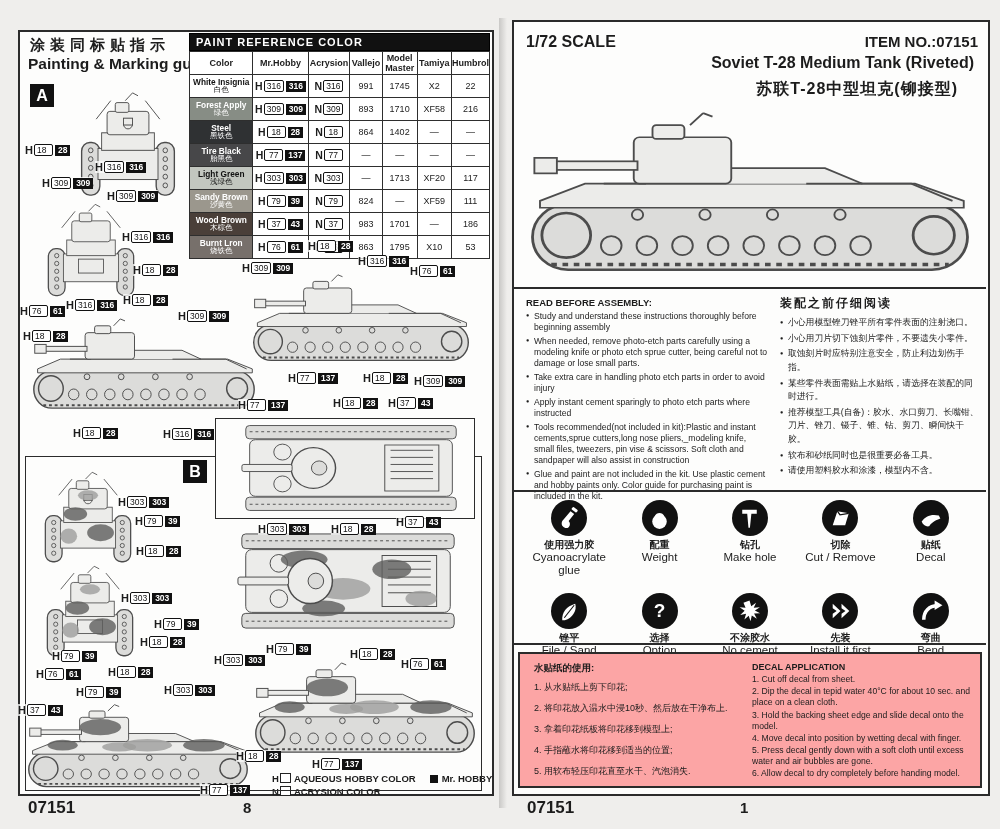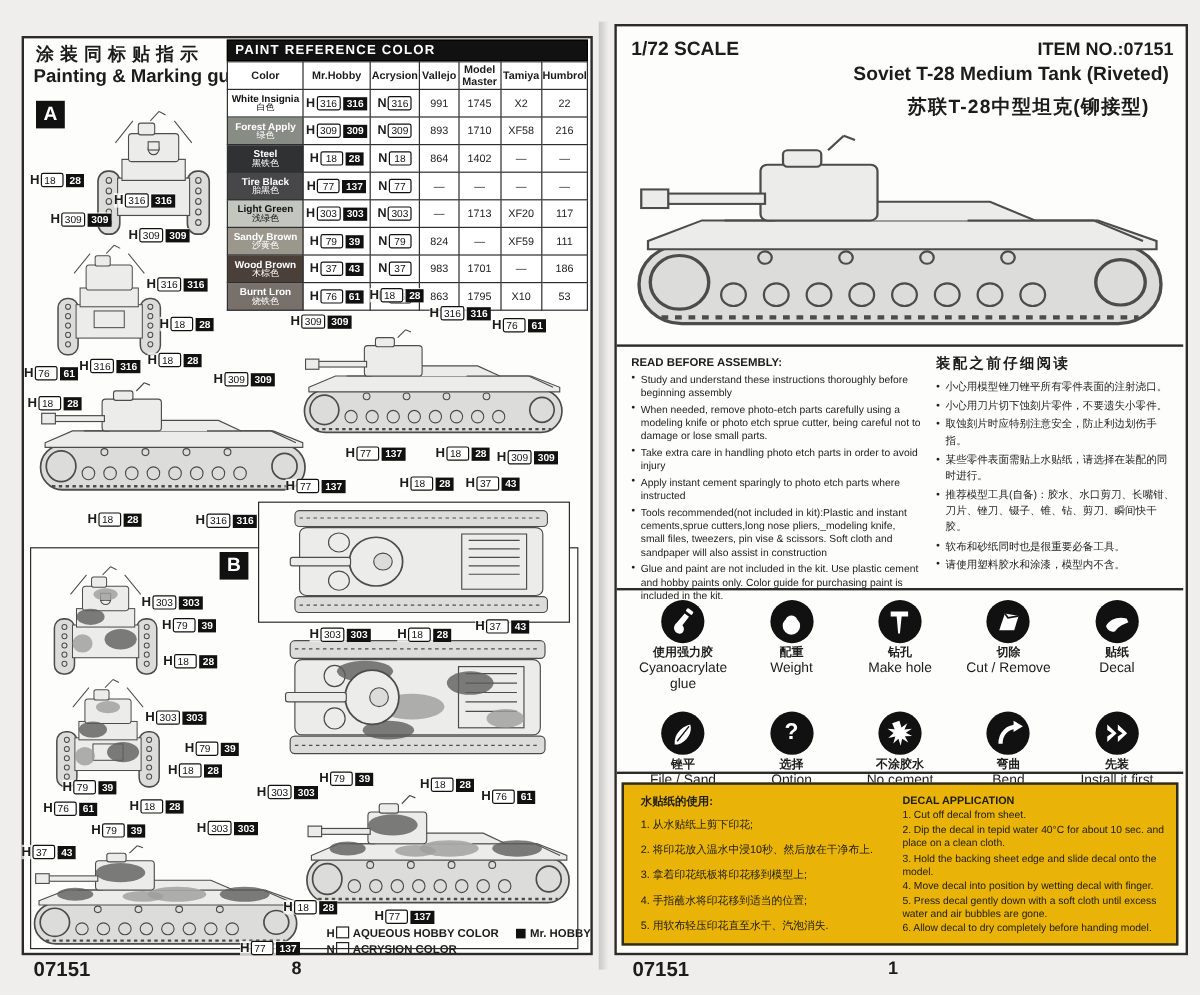--- a/index.html
+++ b/index.html
@@ -65,21 +65,21 @@
   
   #icon-grid{left:524px;top:500px;width:452px;display:grid;position:absolute;
              grid-template-columns:repeat(5,1fr);row-gap:16px;}
   .icon-cell{text-align:center;}
   .icon-circle{width:36px;height:36px;border-radius:50%;background:#111;margin:0 auto 3px;
                display:flex;align-items:center;justify-content:center;}
   .icon-circle svg{width:27px;height:27px;}
   .icon-zh{font-size:10px;font-weight:bold;line-height:12px;}
   .icon-en{font-size:11.5px;line-height:13px;}
   
-  #decal-box{left:518px;top:652px;width:460px;height:132px;border:2px solid #2b2b2b;position:absolute;background:#eab308;}
+  #decal-box{left:518px;top:652px;width:460px;height:132px;border:2px solid #2b2b2b;position:absolute;background:#fca5a5;}
   #decal-zh{position:absolute;left:14px;top:8px;width:210px;}
   #decal-en{position:absolute;left:232px;top:8px;width:222px;}
   #decal-zh-title{font-size:9.5px;font-weight:bold;margin-bottom:6px;}
   #decal-en-title{font-size:9px;font-weight:bold;margin-bottom:2px;}
   .dz-step{font-size:9px;margin-bottom:8px;}
   .de-step{font-size:8.6px;line-height:1.3;margin-bottom:1px;}
 </style>
 </head>
 <body>
 
@@ -855,35 +855,35 @@
         <svg viewBox="0 0 26 26" fill="#fff">
           <path d="M13 2.5l1.7 5.4 4.6-3.4-2.2 5 5.9-.5-4.8 3.1 5 2.7-5.8.2 2.7 5-4.9-3.1-1.2 5.6-1.8-5.5-4.1 3.8 1.6-5.6-5.6 1.1 4.2-4L3.5 9l5.7.4-2-4.9z"></path>
         </svg>
       </div>
       <div class="icon-zh">不涂胶水</div>
       <div class="icon-en">No cement</div>
     </div>
     <div class="icon-cell">
       <div class="icon-circle">
         <svg viewBox="0 0 26 26" fill="#fff">
+          <path d="M5.5 5.5l7.5 7-7.5 7v-4.4l3.8-2.6-3.8-2.6zM14 5.5l7.5 7-7.5 7v-4.4l3.8-2.6-3.8-2.6z"></path>
+        </svg>
+      </div>
+      <div class="icon-zh">先装</div>
+      <div class="icon-en">Install it first</div>
+    </div>
+    <div class="icon-cell">
+      <div class="icon-circle">
+        <svg viewBox="0 0 26 26" fill="#fff">
           <path d="M6.5 21C6.5 12.5 12 7.5 19.5 7.5" fill="none" stroke="#fff" stroke-width="3.4"></path>
           <path d="M17 2.5l7.5 4.5-7.5 4.5z"></path>
         </svg>
       </div>
       <div class="icon-zh">弯曲</div>
       <div class="icon-en">Bend</div>
-    </div>
-    <div class="icon-cell">
-      <div class="icon-circle">
-        <svg viewBox="0 0 26 26" fill="#fff">
-          <path d="M5.5 5.5l7.5 7-7.5 7v-4.4l3.8-2.6-3.8-2.6zM14 5.5l7.5 7-7.5 7v-4.4l3.8-2.6-3.8-2.6z"></path>
-        </svg>
-      </div>
-      <div class="icon-zh">先装</div>
-      <div class="icon-en">Install it first</div>
     </div>
   </div>
 
 <div id="decal-box">
   <div id="decal-zh">
     <div id="decal-zh-title">水贴纸的使用:</div>
     <div id="decal-zh-list">
         <div class="dz-step">1. 从水贴纸上剪下印花;</div>
         <div class="dz-step">2. 将印花放入温水中浸10秒、然后放在干净布上.</div>
         <div class="dz-step">3. 拿着印花纸板将印花移到模型上;</div>

